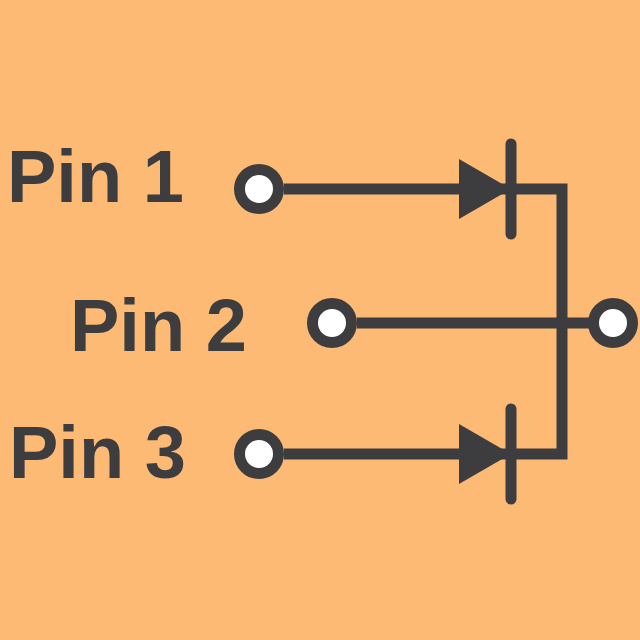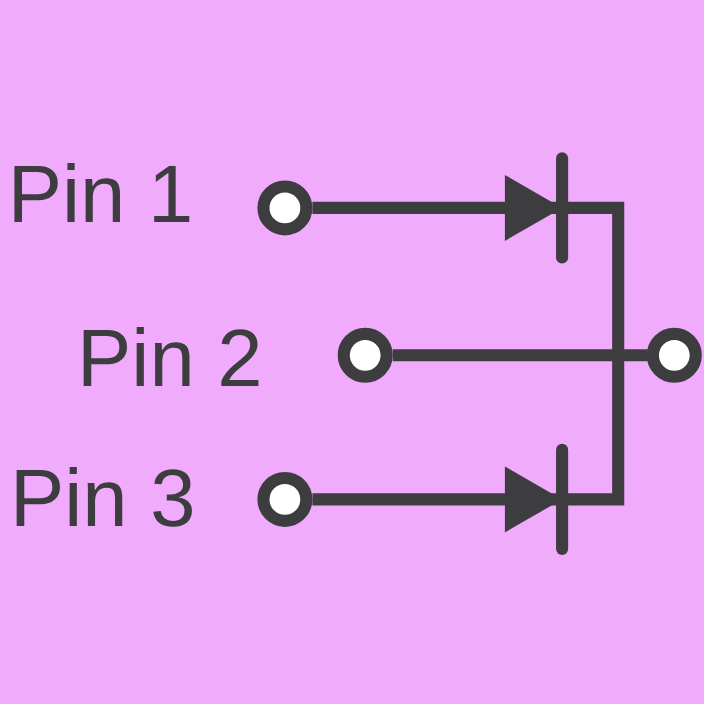--- a/index.html
+++ b/index.html
@@ -7,21 +7,22 @@
     padding: 0;
     width: 640px;
     height: 640px;
     background: #ffffff;
     overflow: hidden;
   }
   #canvas-wrap {
     width: 640px;
     height: 640px;
     position: relative;
-    background: #f0abfc;
+    background: #fdba74;
+    font-weight: bold;
   }
   svg {
     display: block;
   }
   .wire {
     fill: none;
     stroke: #3d3d3f;
     stroke-width: 11;
     stroke-linejoin: miter;
     stroke-linecap: butt;

